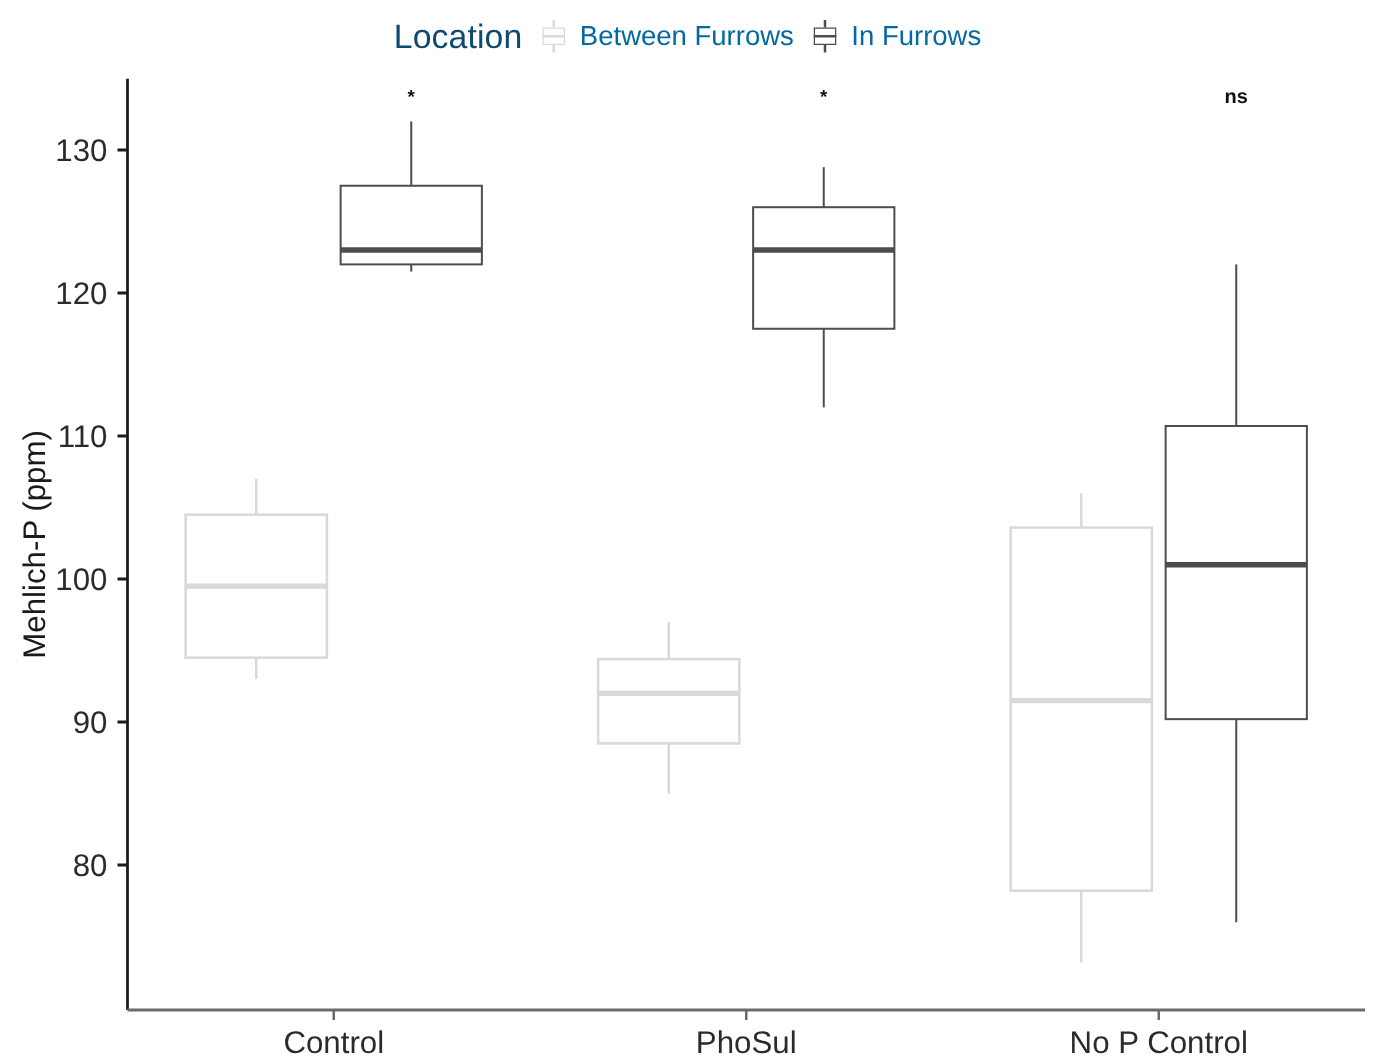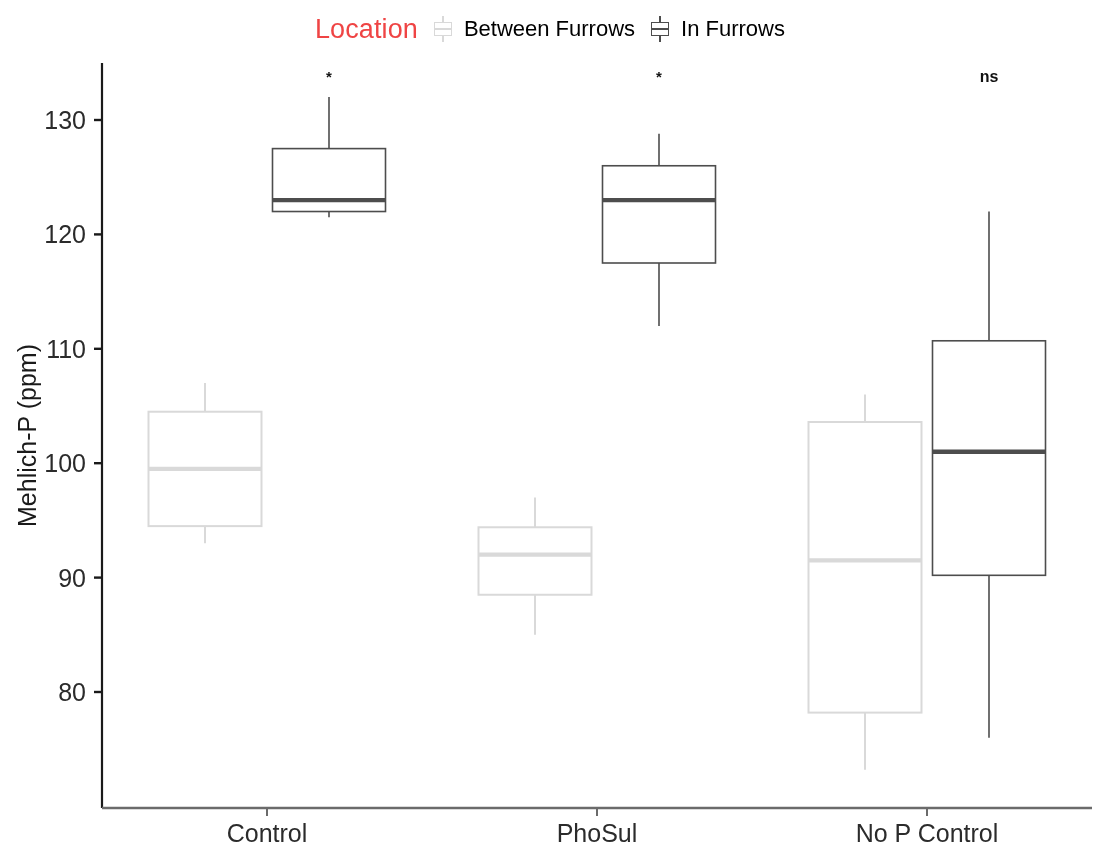--- a/index.html
+++ b/index.html
@@ -29,32 +29,32 @@
     top: 8px;
     width: 1100px;
     height: 42px;
     display: flex;
     align-items: center;
     justify-content: center;
     gap: 14px;
   }
   .legend-title {
     font-size: 27px;
-    color: #ef4444;
+    color: #0c4a6e;
     letter-spacing: 0.1px;
     text-align: center;
   }
   .legend-entry {
     display: flex;
     align-items: center;
     gap: 10px;
   }
   .legend-label {
     font-size: 22px;
-    color: #000000;
+    color: #0369a1;
   }
   .legend-key {
     width: 22px;
     height: 26px;
     position: relative;
     display: inline-block;
   }
   .legend-key .lk-vline {
     position: absolute;
     left: 10px;

